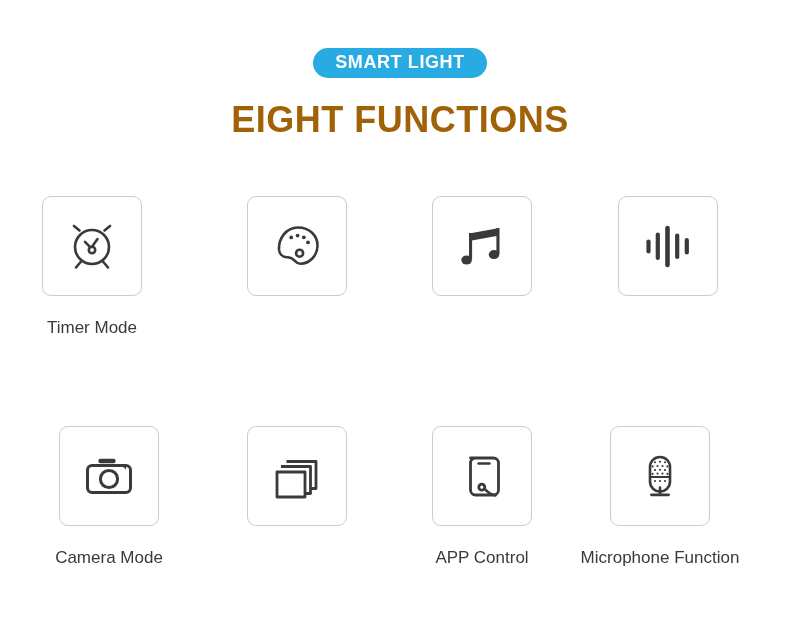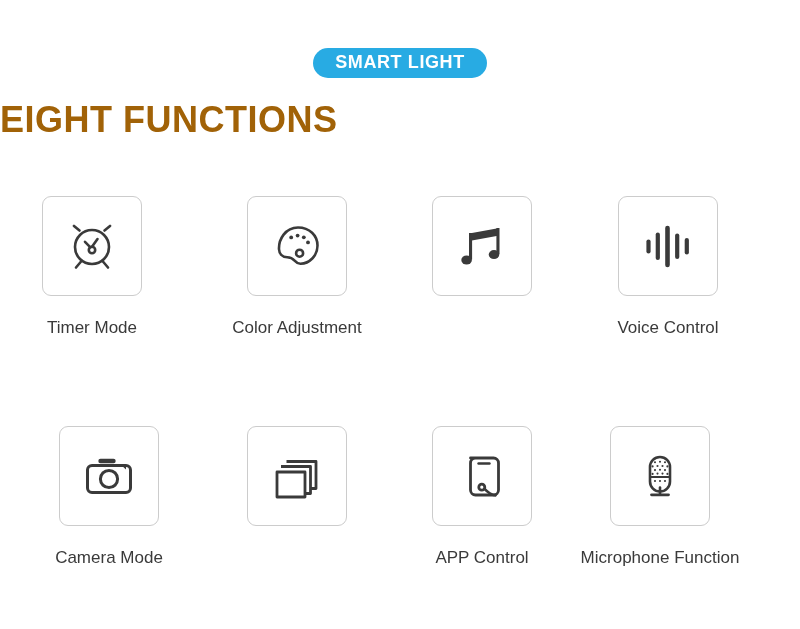--- a/index.html
+++ b/index.html
@@ -22,21 +22,21 @@
     height: 629px;
     background: #ffffff;
   }
 
   
   .header {
     position: absolute;
     top: 0;
     left: 0;
     width: 800px;
-    text-align: left;
+    text-align: center;
   }
 
   .badge-row {
     margin-top: 48px;
     height: 30px;
     display: flex;
     justify-content: center;
     align-items: center;
   }
 
@@ -156,21 +156,20 @@
                        C14.2 40.1 11.2 36.6 11 32.2
                        C10.6 22.2 17.4 10.5 30 10.5 Z"></path>
               <circle cx="23.2" cy="20.4" r="1.9" fill="#3A3A3A" stroke="none"></circle>
               <circle cx="29.6" cy="18.6" r="1.9" fill="#3A3A3A" stroke="none"></circle>
               <circle cx="35.8" cy="20.3" r="1.9" fill="#3A3A3A" stroke="none"></circle>
               <circle cx="40.0" cy="25.4" r="1.9" fill="#3A3A3A" stroke="none"></circle>
               <circle cx="31.6" cy="36.2" r="3.5"></circle>
             </svg>
           </span>
         </div>
-        <div class="cell-label">Color Adjustment</div>
       </div>
 
       <div class="cell" style="left:482px;">
         <div class="icon-box">
           <span>
             <svg width="56" height="56" viewBox="0 0 56 56" fill="none">
               <path d="M16.5 15.2 L44 10.2 L44 17.8 L16.5 22.8 Z" fill="#3A3A3A"></path>
               <rect x="15.0" y="15.0" width="3.1" height="26.5" fill="#3A3A3A"></rect>
               <rect x="42.4" y="10.0" width="3.1" height="26.0" fill="#3A3A3A"></rect>
               <ellipse cx="12.6" cy="42.0" rx="5.3" ry="4.5" fill="#3A3A3A"></ellipse>
@@ -185,21 +184,20 @@
           <span>
             <svg width="56" height="56" viewBox="0 0 56 56" fill="none" stroke="#3A3A3A" stroke-linecap="round">
               <path d="M8.5 23.5 L8.5 33.5" stroke-width="4.2"></path>
               <path d="M17.8 16.5 L17.8 40.0" stroke-width="4.2"></path>
               <path d="M27.5 10.0 L27.5 47.0" stroke-width="4.6"></path>
               <path d="M37.2 17.5 L37.2 39.0" stroke-width="4.2"></path>
               <path d="M46.8 22.0 L46.8 34.5" stroke-width="4.2"></path>
             </svg>
           </span>
         </div>
-        <div class="cell-label">Voice Control</div>
       </div>
 
     </div>
 
     <div class="row">
 
       <div class="cell" style="left:109px;">
         <div class="icon-box">
           <span>
             <svg width="58" height="58" viewBox="0 0 58 58" fill="none" stroke="#3A3A3A" stroke-width="3" stroke-linecap="round" stroke-linejoin="round">

